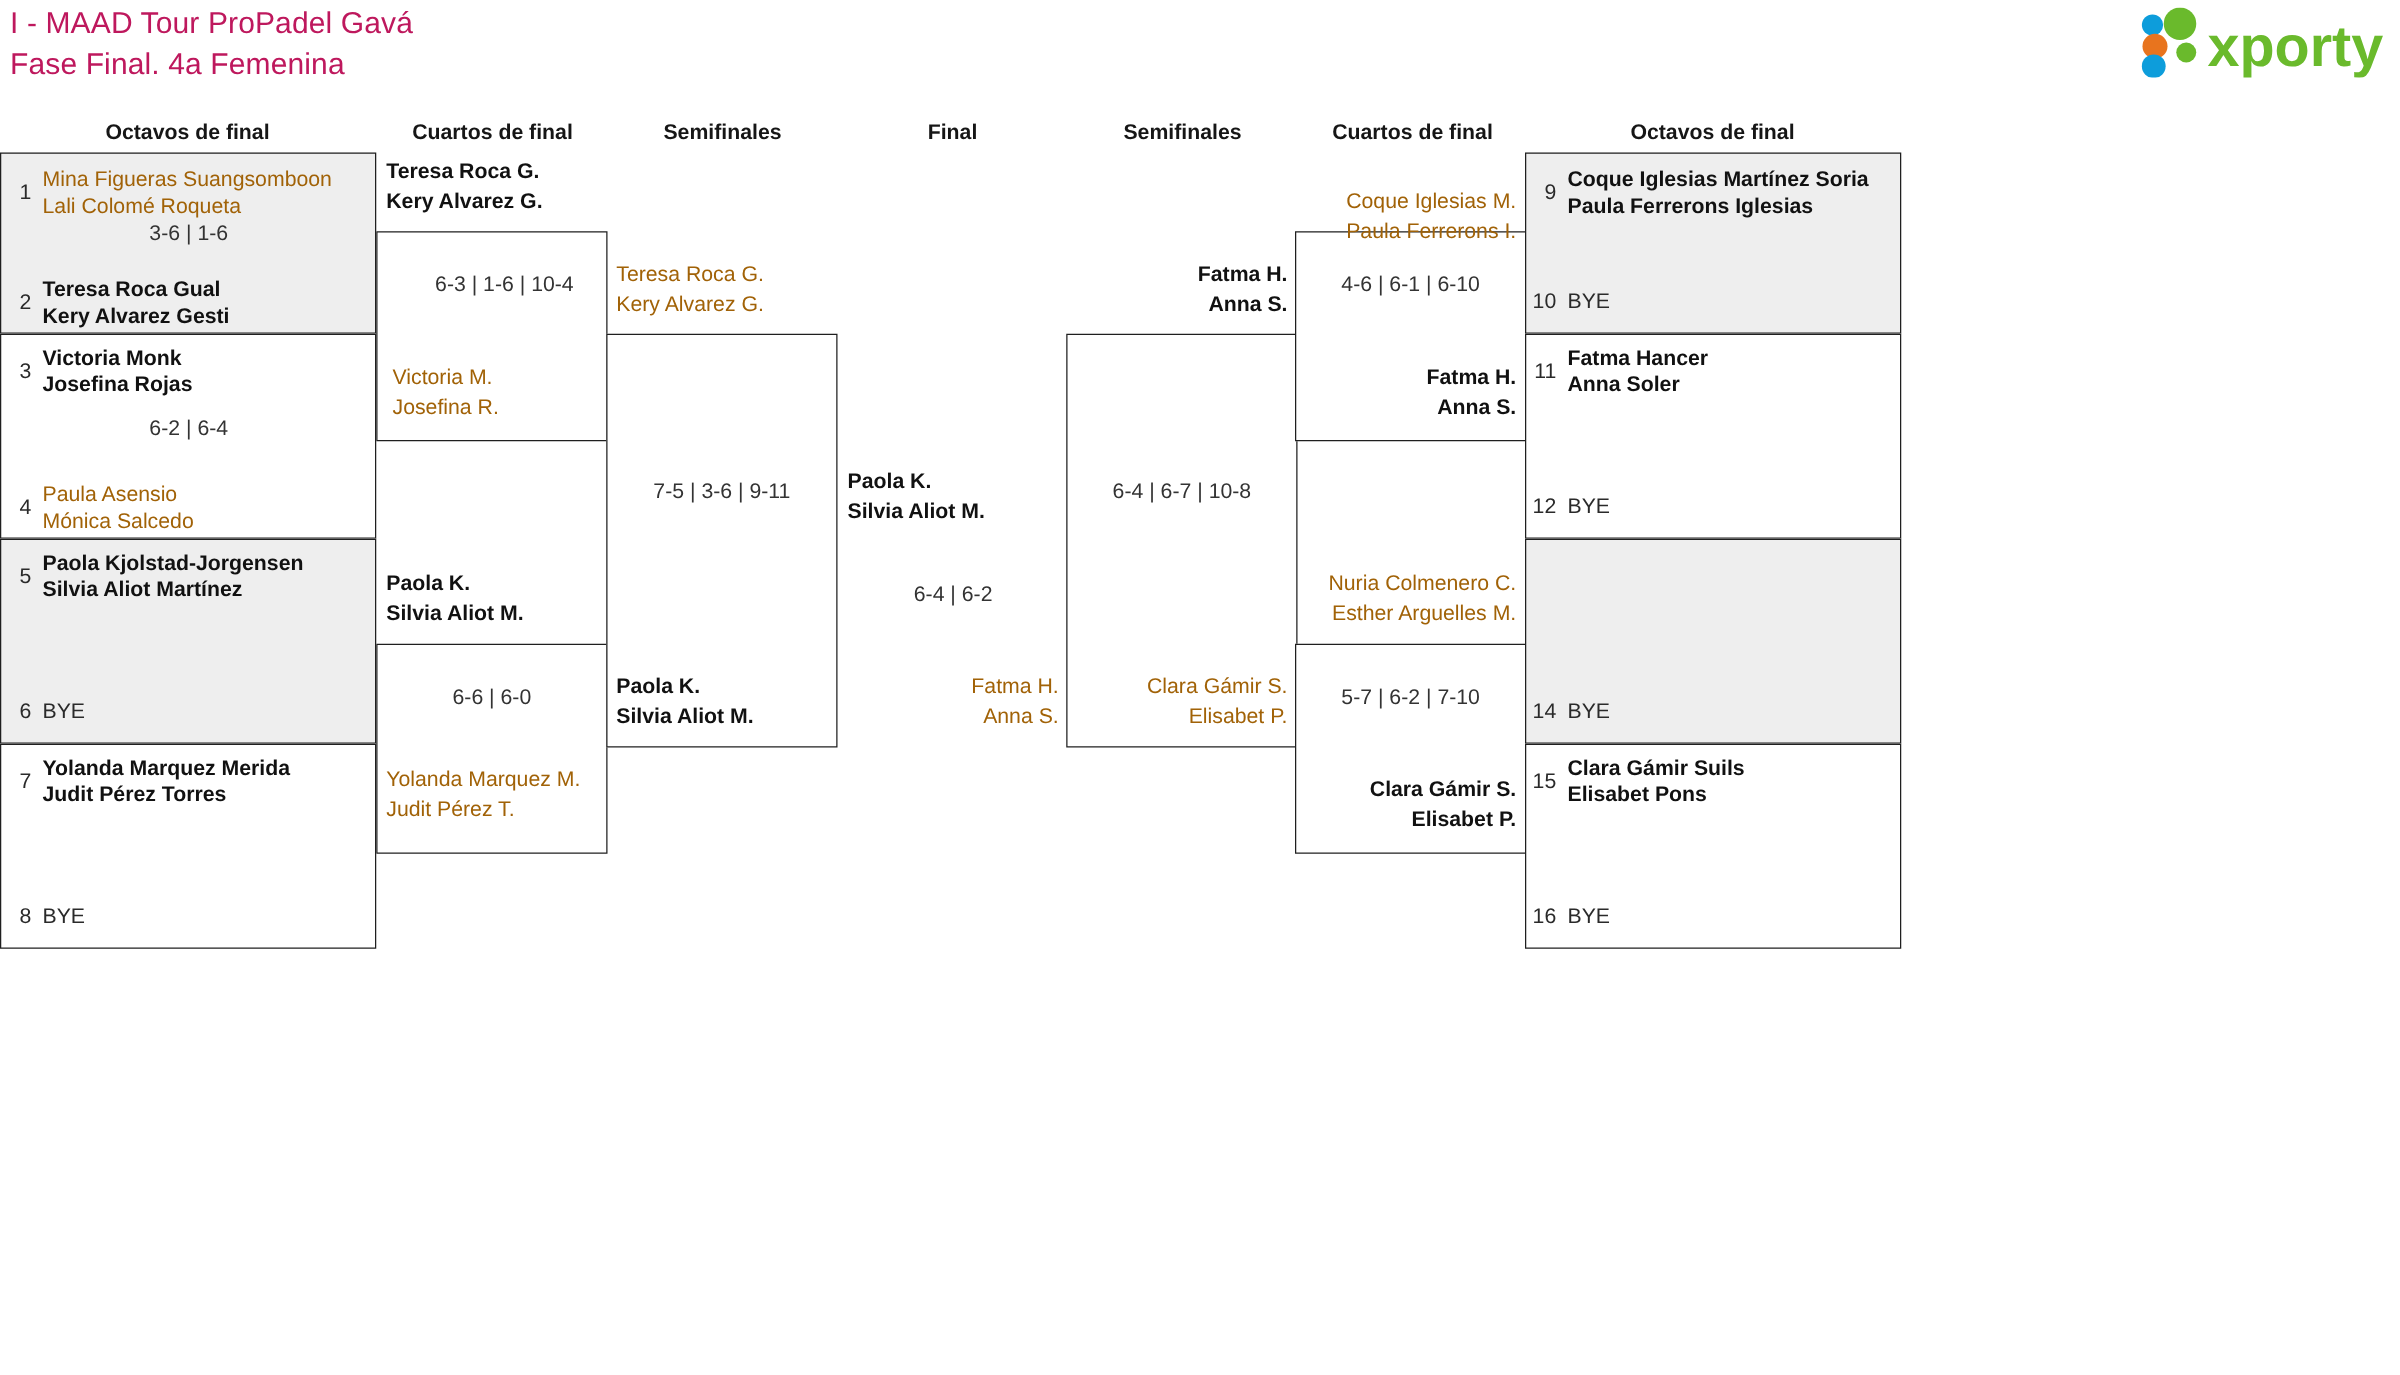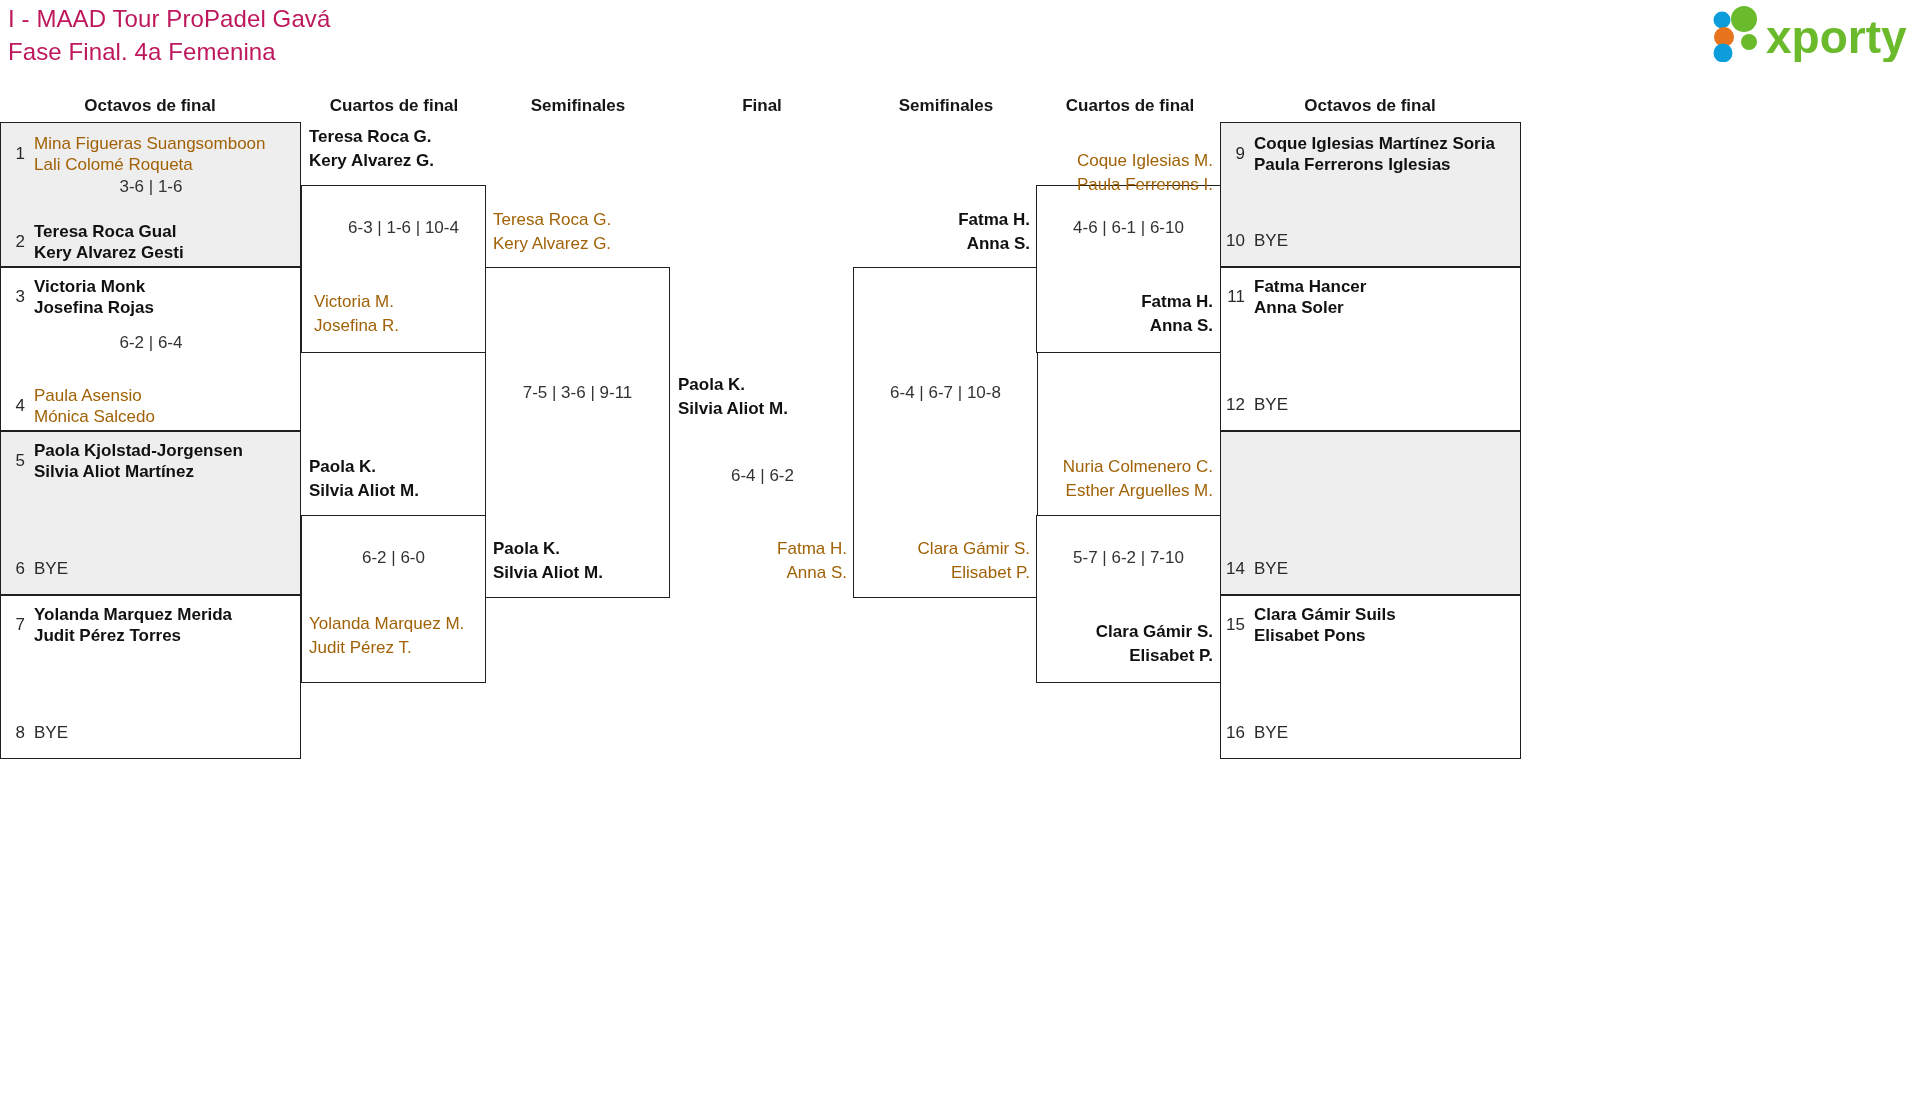--- a/index.html
+++ b/index.html
@@ -175,21 +175,21 @@
   <div class="score" style="left:301px;top:217px;width:185px;padding-left:20px;">6-3 | 1-6 | 10-4</div>
   <div class="adv lose" style="left:314px;top:290px;">
     <span class="nm">Victoria M.</span>
     <span class="nm">Josefina R.</span>
   </div>
 
   <div class="adv win" style="left:309px;top:455px;">
     <span class="nm">Paola K.</span>
     <span class="nm">Silvia Aliot M.</span>
   </div>
-  <div class="score" style="left:301px;top:547px;width:185px;">6-2 | 6-0</div>
+  <div class="score" style="left:301px;top:547px;width:185px;">6-6 | 6-0</div>
   <div class="adv lose" style="left:309px;top:612px;">
     <span class="nm">Yolanda Marquez M.</span>
     <span class="nm">Judit Pérez T.</span>
   </div>
 
   <div class="cell" style="left:485px;top:267px;width:185px;height:331px;"></div>
 
   <div class="adv lose" style="left:493px;top:208px;">
     <span class="nm">Teresa Roca G.</span>
     <span class="nm">Kery Alvarez G.</span>

